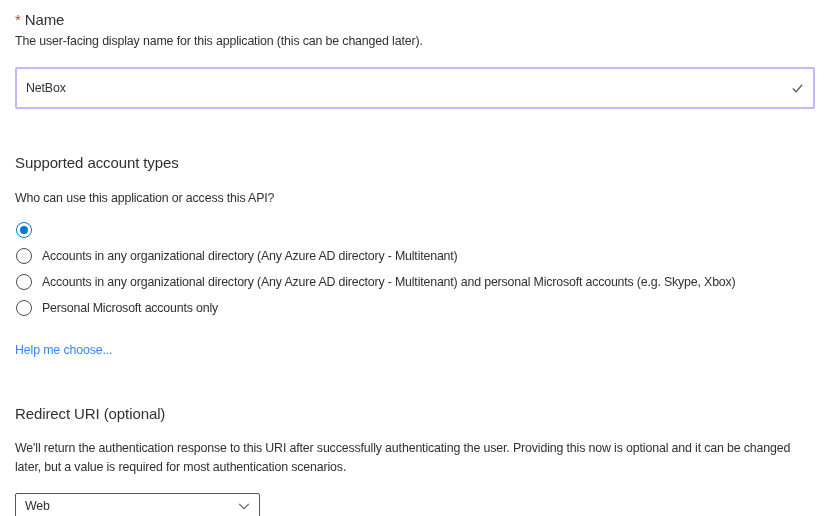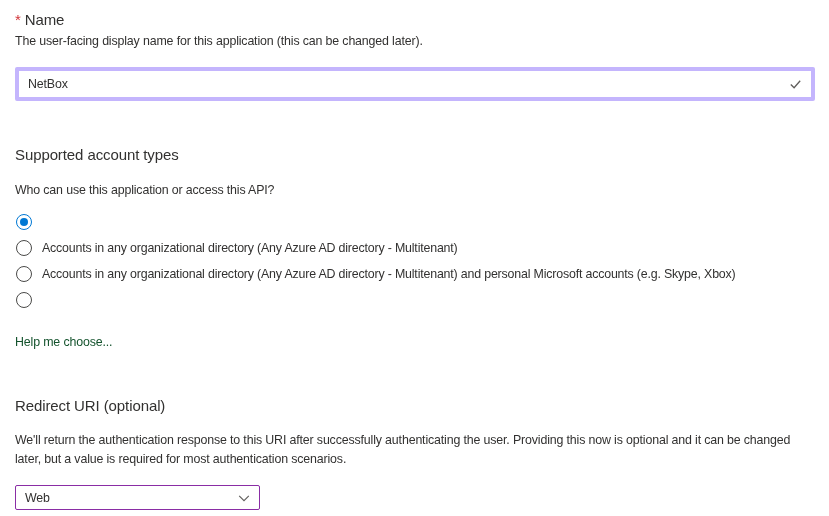--- a/index.html
+++ b/index.html
@@ -26,22 +26,22 @@
     line-height: 19px;
     color: #323130;
     letter-spacing: -0.15px;
   }
 
   
   .name-desc { margin-top: 2px; }
   .text-input-wrap {
     position: relative;
     margin-top: 16px;
-    width: 800px; height: 34px;
-    border: 4px solid #c4b5fd;
+    width: 800px; height: 42px;
+    border: 2px solid #c4b5fd;
     border-radius: 2px;
     background: #fff;
     display: flex; align-items: center;
   }
   .text-input-wrap input {
     border: none; outline: none;
     background: transparent;
     flex: 1 1 auto;
     height: 100%;
     padding: 0 26px 0 9px;
@@ -87,21 +87,21 @@
     border-radius: 50%;
     background: #0078d4;
   }
   .radio-label { font-size: 12.4px; letter-spacing: -0.18px; color: #323130; }
 
   .help-link {
     display: inline-block;
     margin-top: 22px;
     font-size: 12.4px;
     letter-spacing: -0.15px;
-    color: #14532d;
+    color: #3b82f6;
     text-decoration: none;
     cursor: pointer;
     text-align: right;
   }
 
   
   .redirect-title { margin-top: 46px; }
   .redirect-desc { margin-top: 15px; width: 802px; }
   .redirect-row {
     margin-top: 16px;
@@ -165,20 +165,21 @@
     <div class="radio-row">
       <span class="radio-circle"></span>
       <span class="radio-label">Accounts in any organizational directory (Any Azure AD directory - Multitenant)</span>
     </div>
     <div class="radio-row">
       <span class="radio-circle"></span>
       <span class="radio-label">Accounts in any organizational directory (Any Azure AD directory - Multitenant) and personal Microsoft accounts (e.g. Skype, Xbox)</span>
     </div>
     <div class="radio-row">
       <span class="radio-circle"></span>
+      <span class="radio-label">Personal Microsoft accounts only</span>
     </div>
   </div>
 
   <a class="help-link">Help me choose...</a>
 
   
   <div class="section-title redirect-title">Redirect URI (optional)</div>
 
   <div class="body-text redirect-desc">We'll return the authentication response to this URI after successfully authenticating the user. Providing this now is optional and it can be changed later, but a value is required for most authentication scenarios.</div>
 

